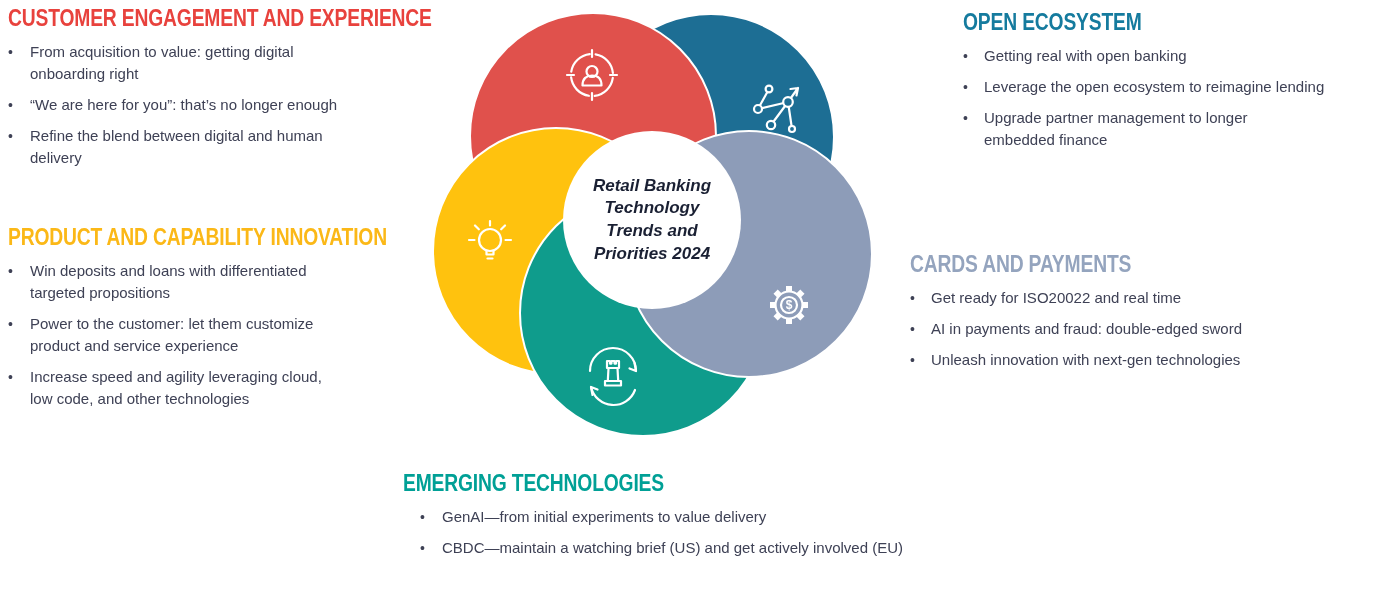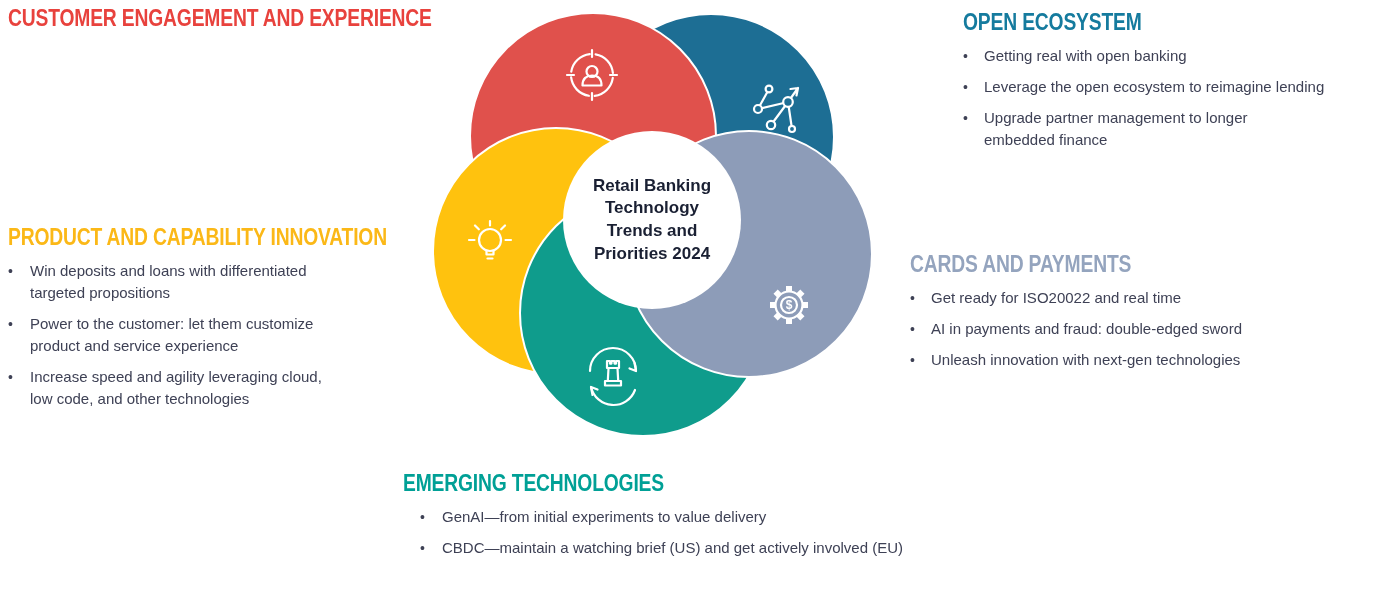--- a/index.html
+++ b/index.html
@@ -30,36 +30,49 @@
     border:2px solid #fff;box-sizing:border-box;
   }
   .petal-blue{left:587px;top:13px;z-index:1;}
   .petal-red{left:469px;top:12px;z-index:2;}
   .petal-yellow{left:432px;top:127px;z-index:3;}
   .petal-teal{left:519px;top:189px;z-index:4;}
   .petal-slate{left:625px;top:130px;z-index:5;}
   .hub{
     position:absolute;left:563px;top:131px;width:178px;height:178px;z-index:6;
     background:#fff;border-radius:50%;display:flex;align-items:center;justify-content:center;
-    text-align:center;font-weight:700;font-size:17px;line-height:1.33;
+    text-align:center;font-weight:700;font-size:17px;line-height:1.33;font-style:italic;
   }
   .hub span{white-space:pre-line;}
   .picon{position:absolute;z-index:7;}
   .picon svg{display:block;}
   .ic{stroke:#fff;stroke-width:2.2;fill:none;stroke-linecap:round;stroke-linejoin:round;}
   .ic-thick{stroke:#fff;stroke-width:6;fill:none;stroke-linecap:butt;}
   .ic-text{fill:#fff;stroke:none;font-family:"Liberation Sans",sans-serif;font-weight:700;font-size:12px;}
 </style>
 </head>
 <body>
 
 <div class="canvas" style="color: rgb(62, 65, 85);">
 
   <section class="sec sec-customer">
     <h2 class="hd" style="color: rgb(232, 66, 61);">CUSTOMER ENGAGEMENT AND EXPERIENCE</h2>
+    <div class="blist">
+      <div class="bullet">
+          <span class="btext">From acquisition to value: getting digital
+onboarding right</span>
+        </div>
+      <div class="bullet">
+          <span class="btext">“We are here for you”: that’s no longer enough</span>
+        </div>
+      <div class="bullet">
+          <span class="btext">Refine the blend between digital and human
+delivery</span>
+        </div>
+    </div>
   </section>
 
   <section class="sec sec-product">
     <h2 class="hd" style="color: rgb(251, 184, 23);">PRODUCT AND CAPABILITY INNOVATION</h2>
     <div class="blist">
       <div class="bullet">
           <span class="btext">Win deposits and loans with differentiated
 targeted propositions</span>
         </div>
       <div class="bullet">

